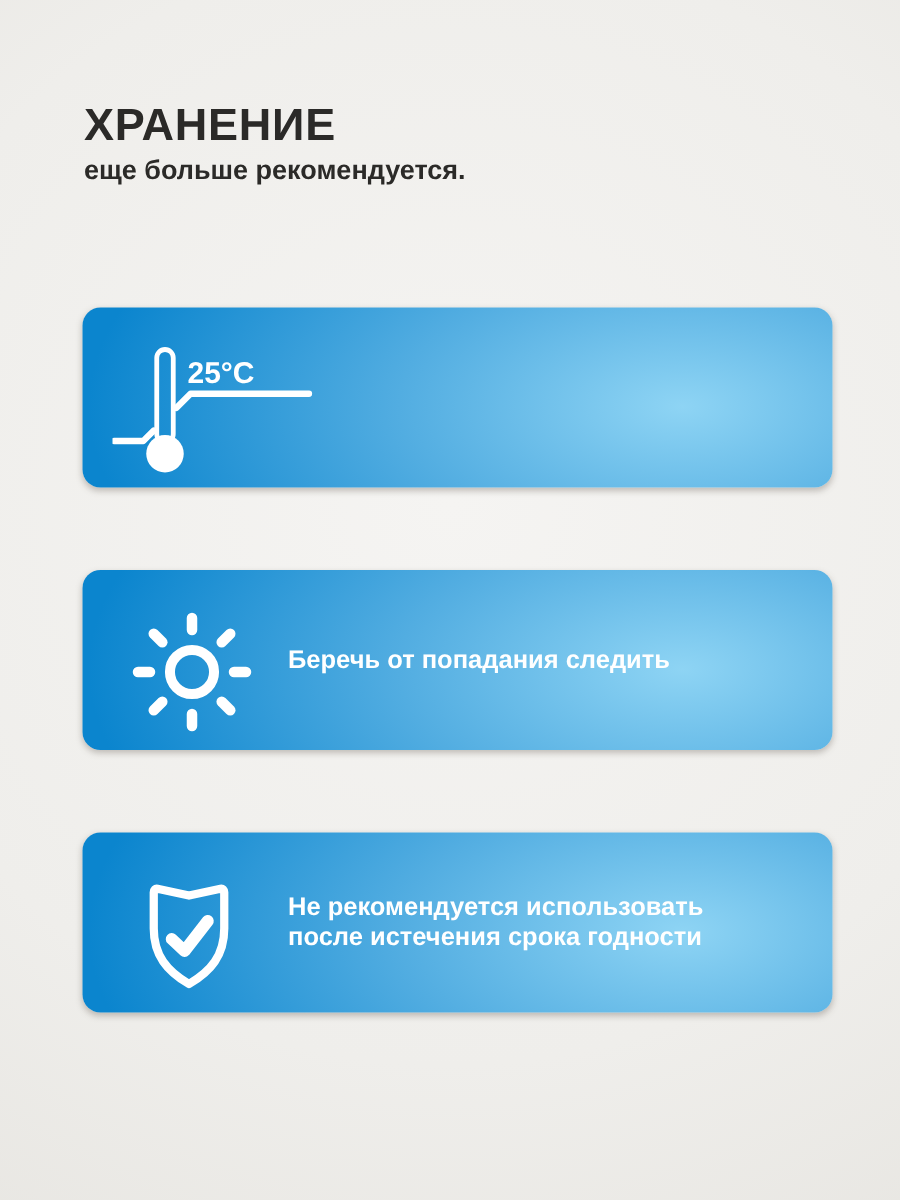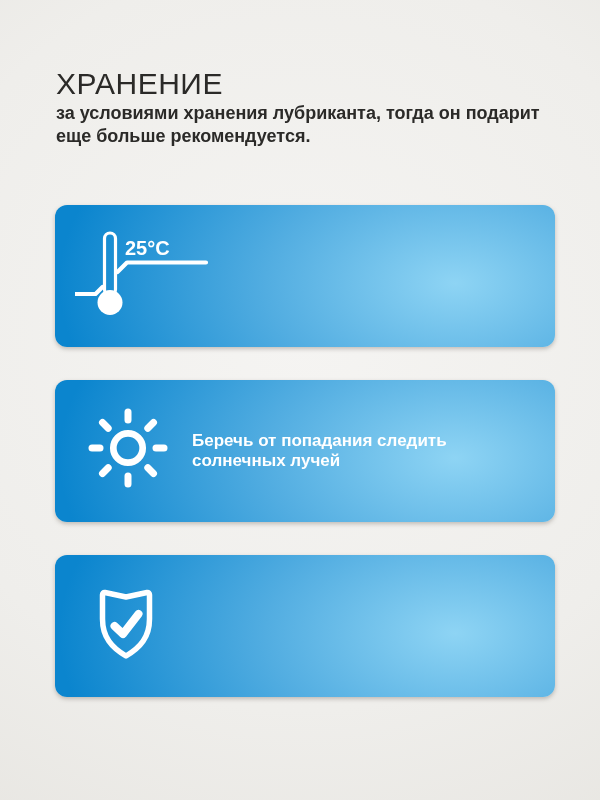--- a/index.html
+++ b/index.html
@@ -3,28 +3,28 @@
 <meta charset="utf-8">
 <style>
   html,body{margin:0;padding:0;background:#ddd;}
   .canvas{
     position:relative;width:600px;height:800px;overflow:hidden;
     background:radial-gradient(120% 85% at 50% 42%, #f5f4f2 0%, #efeeeb 55%, #e4e2dd 100%);
     font-family:"Liberation Sans", sans-serif;
   }
   .title{
     position:absolute;left:56px;top:47px;
-    font-size:30px;font-weight:400;letter-spacing:.5px;color:#2b2a28;
+    font-size:30px;font-weight:700;letter-spacing:.5px;color:#2b2a28;
   }
   .intro{
     position:absolute;left:56px;top:102px;
     font-size:18px;font-weight:600;line-height:23px;color:#2b2a28;white-space:nowrap;
   }
   .card{
-    position:absolute;left:55px;width:500px;height:142px;border-radius:12px;
+    position:absolute;left:55px;width:500px;height:120px;border-radius:12px;
     background:radial-gradient(90% 190% at 80% 55%, #8ed4f4 0%, #52ade1 42%, #0b85ce 88%);
     box-shadow:0 2px 4px rgba(96,90,80,.35);
   }
   .card1{top:205px}.card2{top:380px}.card3{top:555px}
   .card-text{
     position:absolute;left:137px;top:50%;transform:translateY(-50%);
     color:#ffffff;font-size:17px;font-weight:700;line-height:20px;white-space:nowrap;
   }
   .icon{position:absolute;display:block;}
   .icon-thermo{left:20px;top:22px;}
@@ -36,21 +36,20 @@
   }
 </style>
 </head>
 <body>
 
 <div class="canvas">
 
   <h1 class="title">ХРАНЕНИЕ</h1>
 
   <div class="intro">
-    <div>за условиями хранения лубриканта, тогда он подарит</div>
     <div>еще больше рекомендуется.</div>
   </div>
 
   <section class="card card1">
     <svg class="icon icon-thermo" width="134" height="95" viewBox="0 0 134 95" aria-hidden="true">
       <path d="M1 67 H20.5 L27.5 60" fill="none" stroke="#ffffff" stroke-width="4.2" stroke-linecap="round" stroke-linejoin="round"></path>
       <path d="M42.5 45 L52 35.5 H131" fill="none" stroke="#ffffff" stroke-width="4.2" stroke-linecap="round" stroke-linejoin="round"></path>
       <rect x="29.5" y="6" width="11" height="62" rx="5.5" fill="none" stroke="#ffffff" stroke-width="3.2"></rect>
       <circle cx="35" cy="75.5" r="12.5" fill="#ffffff"></circle>
       <text class="thermo-label" x="50" y="28">25°C</text>
@@ -68,25 +67,28 @@
         <line x1="73" y1="45" x2="81" y2="45"></line>
         <line x1="64.8" y1="64.8" x2="70.5" y2="70.5"></line>
         <line x1="45" y1="73" x2="45" y2="81"></line>
         <line x1="25.2" y1="64.8" x2="19.5" y2="70.5"></line>
         <line x1="17" y1="45" x2="9" y2="45"></line>
         <line x1="25.2" y1="25.2" x2="19.5" y2="19.5"></line>
       </g>
     </svg>
     <div class="card-text">
       <div>Беречь от попадания следить</div>
-      <div>солнечных лучей</div>
     </div>
   </section>
 
   <section class="card card3">
     <svg class="icon icon-shield" width="90" height="90" viewBox="0 0 90 90" aria-hidden="true">
       <path d="M45 17 L24 12.5 C22.5 12.2 21.5 13.2 21.5 14.8 V39 C21.5 57 30.5 67.5 45 76
                C59.5 67.5 68.5 57 68.5 39 V14.8 C68.5 13.2 67.5 12.2 66 12.5 Z" fill="none" stroke="#ffffff" stroke-width="5.5" stroke-linejoin="round"></path>
       <path d="M33.5 46 L42 54 L57.5 34" fill="none" stroke="#ffffff" stroke-width="8" stroke-linecap="round" stroke-linejoin="round"></path>
     </svg>
+    <div class="card-text">
+      <div>Не рекомендуется использовать</div>
+      <div>после истечения срока годности</div>
+    </div>
   </section>
 
 </div>
 
 </body></html>

